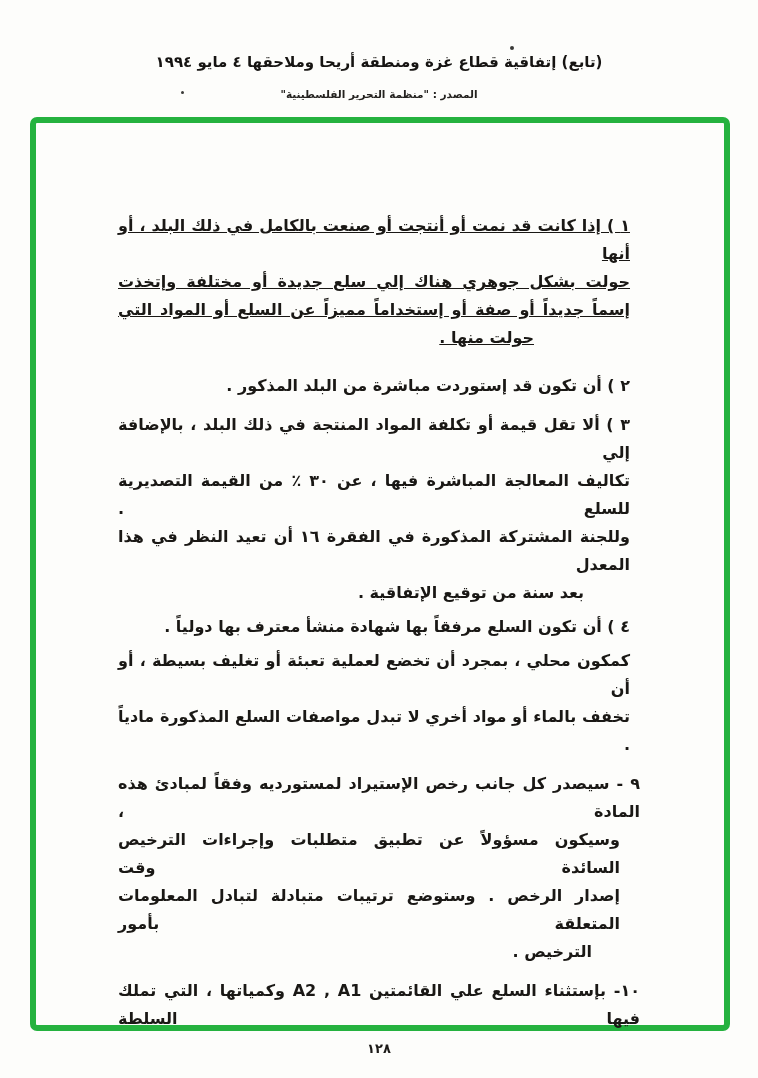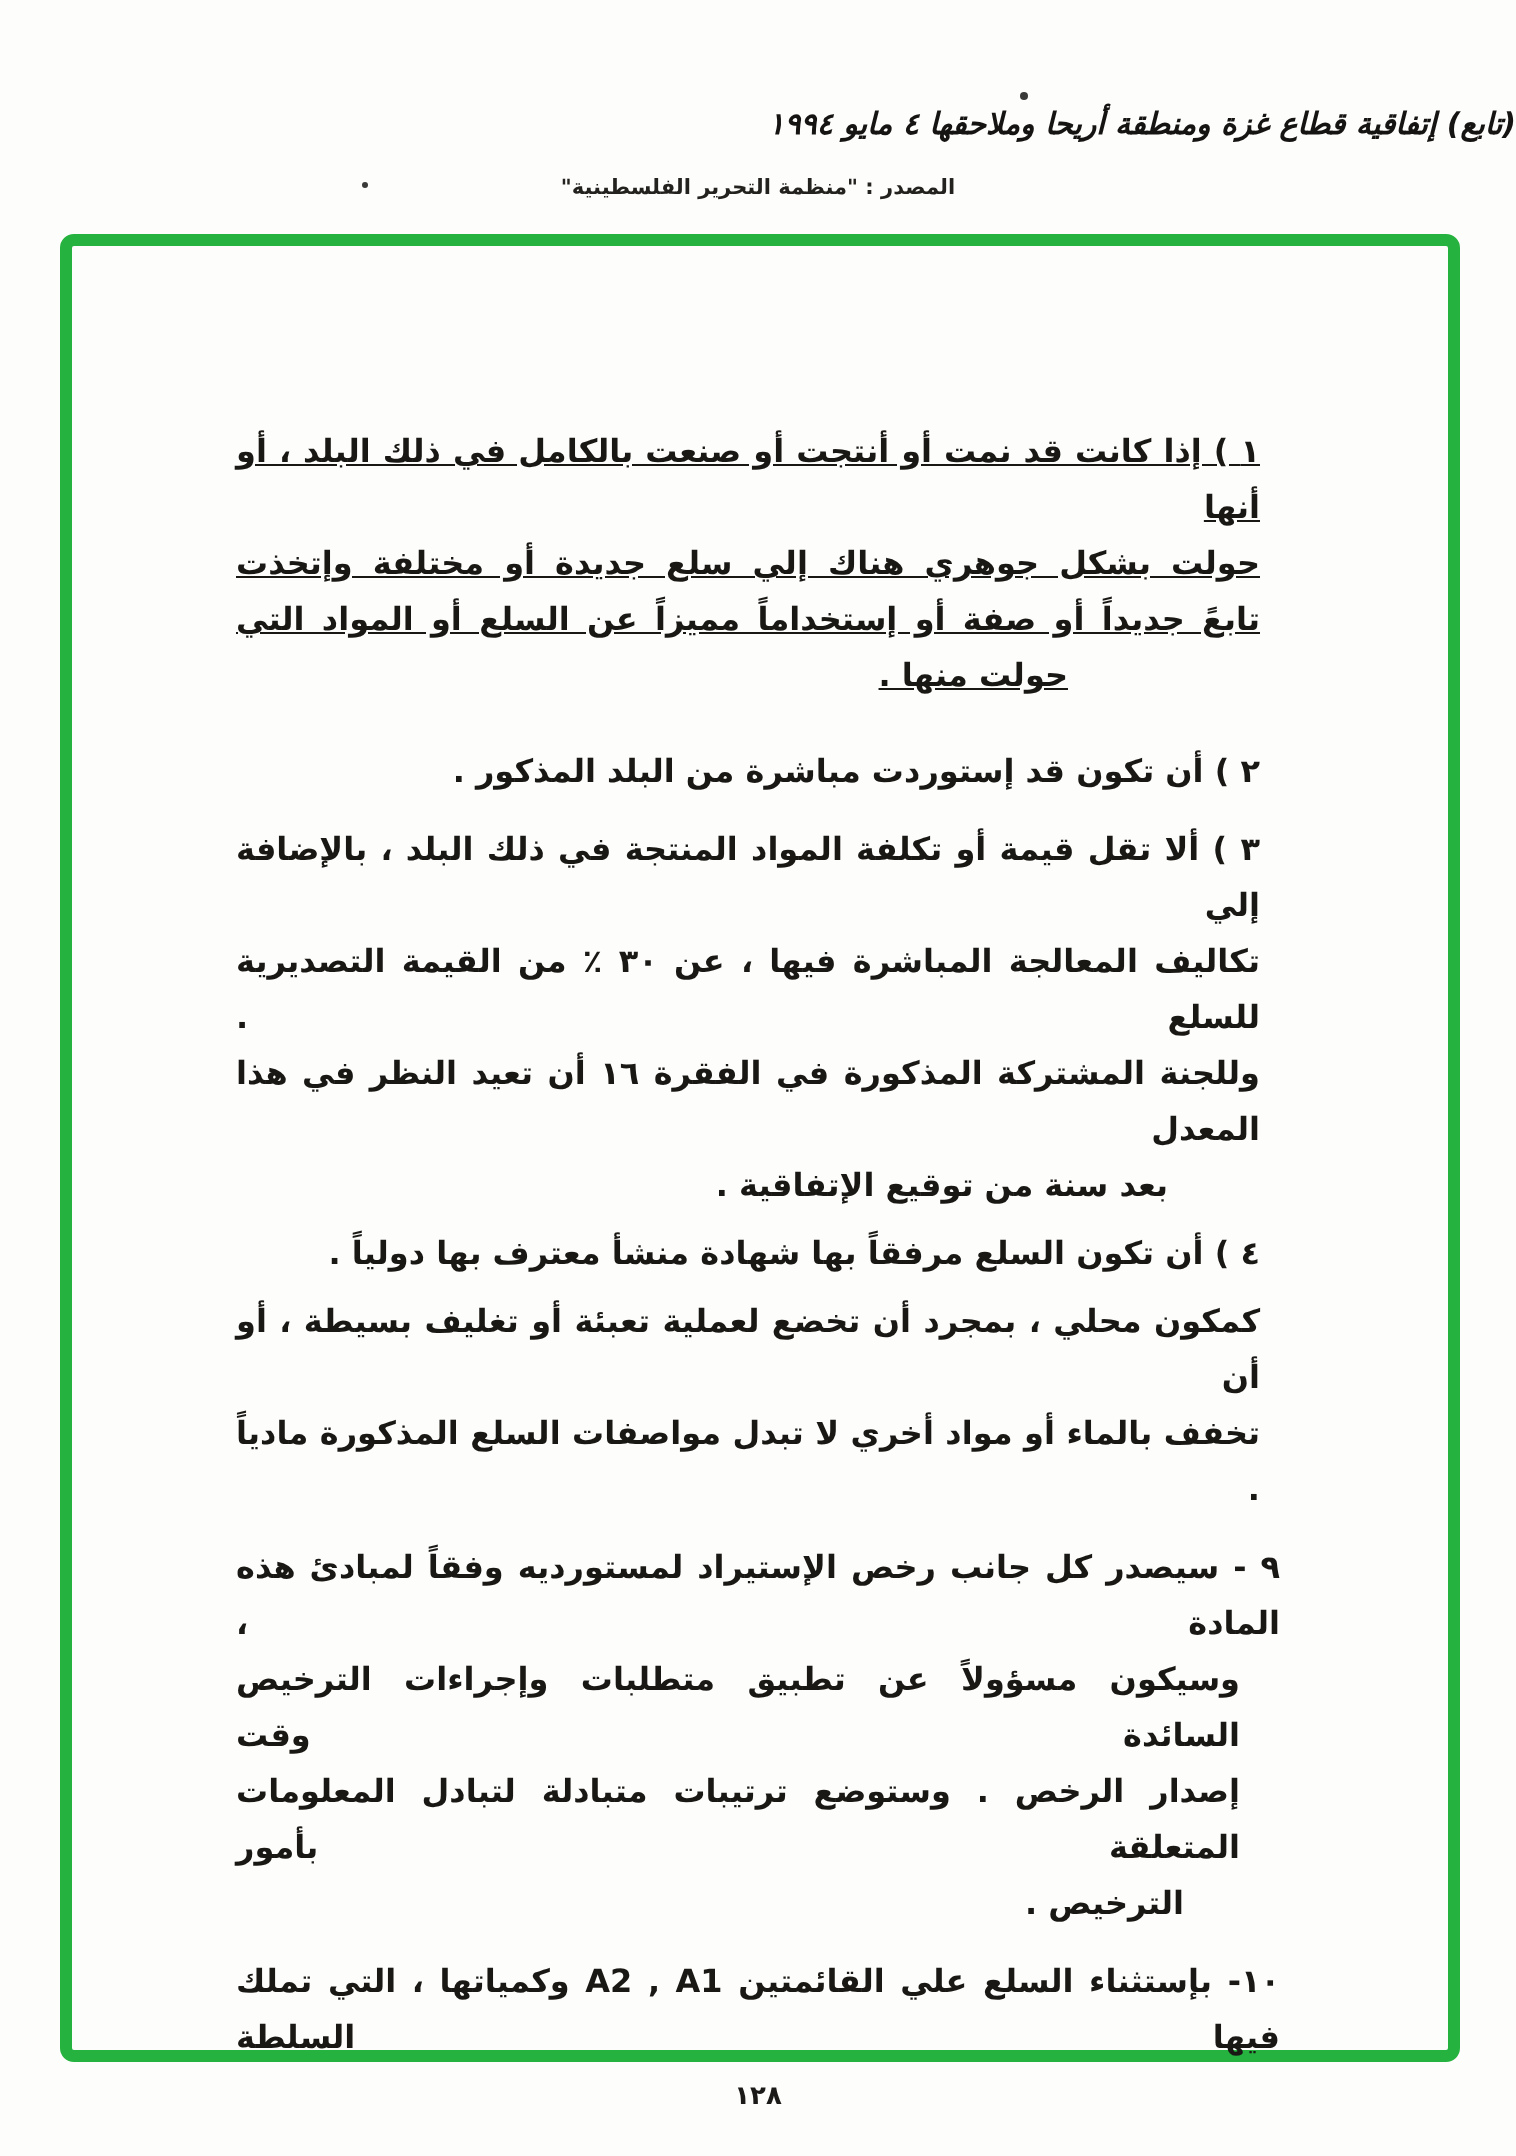--- a/index.html
+++ b/index.html
@@ -7,24 +7,23 @@
     width: 758px; height: 1078px;
     position: relative;
     background: #fdfdfb;
     font-family: "DejaVu Sans", sans-serif;
     font-weight: bold;
     color: #171513;
     overflow: hidden;
   }
   .header-title {
     position: absolute; top: 53px; left: 0; right: 0;
-    direction: rtl;
+    text-align: center; direction: rtl;
     font-size: 15px; letter-spacing: 0.2px;
     color: #161412;
-    font-style: italic;
   }
   .header-source {
     position: absolute; top: 88px; left: 0; right: 0;
     text-align: center; direction: rtl;
     font-size: 10.5px; color: #24221f;
   }
   .artifact-dot {
     position: absolute; background: #3a3a38; border-radius: 50%;
   }
   .artifact-dot.d1 { left: 510px; top: 46px; width: 4px; height: 4px; }
@@ -74,21 +73,21 @@
 
 <span class="artifact-dot d1"></span>
 <span class="artifact-dot d2"></span>
 
 <div class="green-frame" style="border-color: rgb(37, 178, 63);"></div>
 
 <div class="doc-body" style="color: rgb(26, 24, 21);">
     <div class="para lvl2" id="p1">
       <div class="ln">١ ) إذا كانت قد نمت أو أنتجت أو صنعت بالكامل في ذلك البلد ، أو أنها</div>
       <div class="ln">حولت بشكل جوهري هناك إلي سلع جديدة أو مختلفة وإتخذت</div>
-      <div class="ln">تابعً جديداً أو صفة أو إستخداماً مميزاً عن السلع أو المواد التي</div>
+      <div class="ln">إسماً جديداً أو صفة أو إستخداماً مميزاً عن السلع أو المواد التي</div>
       <div class="ln">حولت منها .</div>
     </div>
     <div class="para lvl2" id="p2">
       <div class="ln">٢ ) أن تكون قد إستوردت مباشرة من البلد المذكور .</div>
     </div>
     <div class="para lvl2" id="p3">
       <div class="ln">٣ ) ألا تقل قيمة أو تكلفة المواد المنتجة في ذلك البلد ، بالإضافة إلي</div>
       <div class="ln">تكاليف المعالجة المباشرة فيها ، عن ٣٠ ٪ من القيمة التصديرية للسلع .</div>
       <div class="ln">وللجنة المشتركة المذكورة في الفقرة ١٦  أن تعيد النظر في هذا المعدل</div>
       <div class="ln">بعد سنة من توقيع الإتفاقية .</div>

